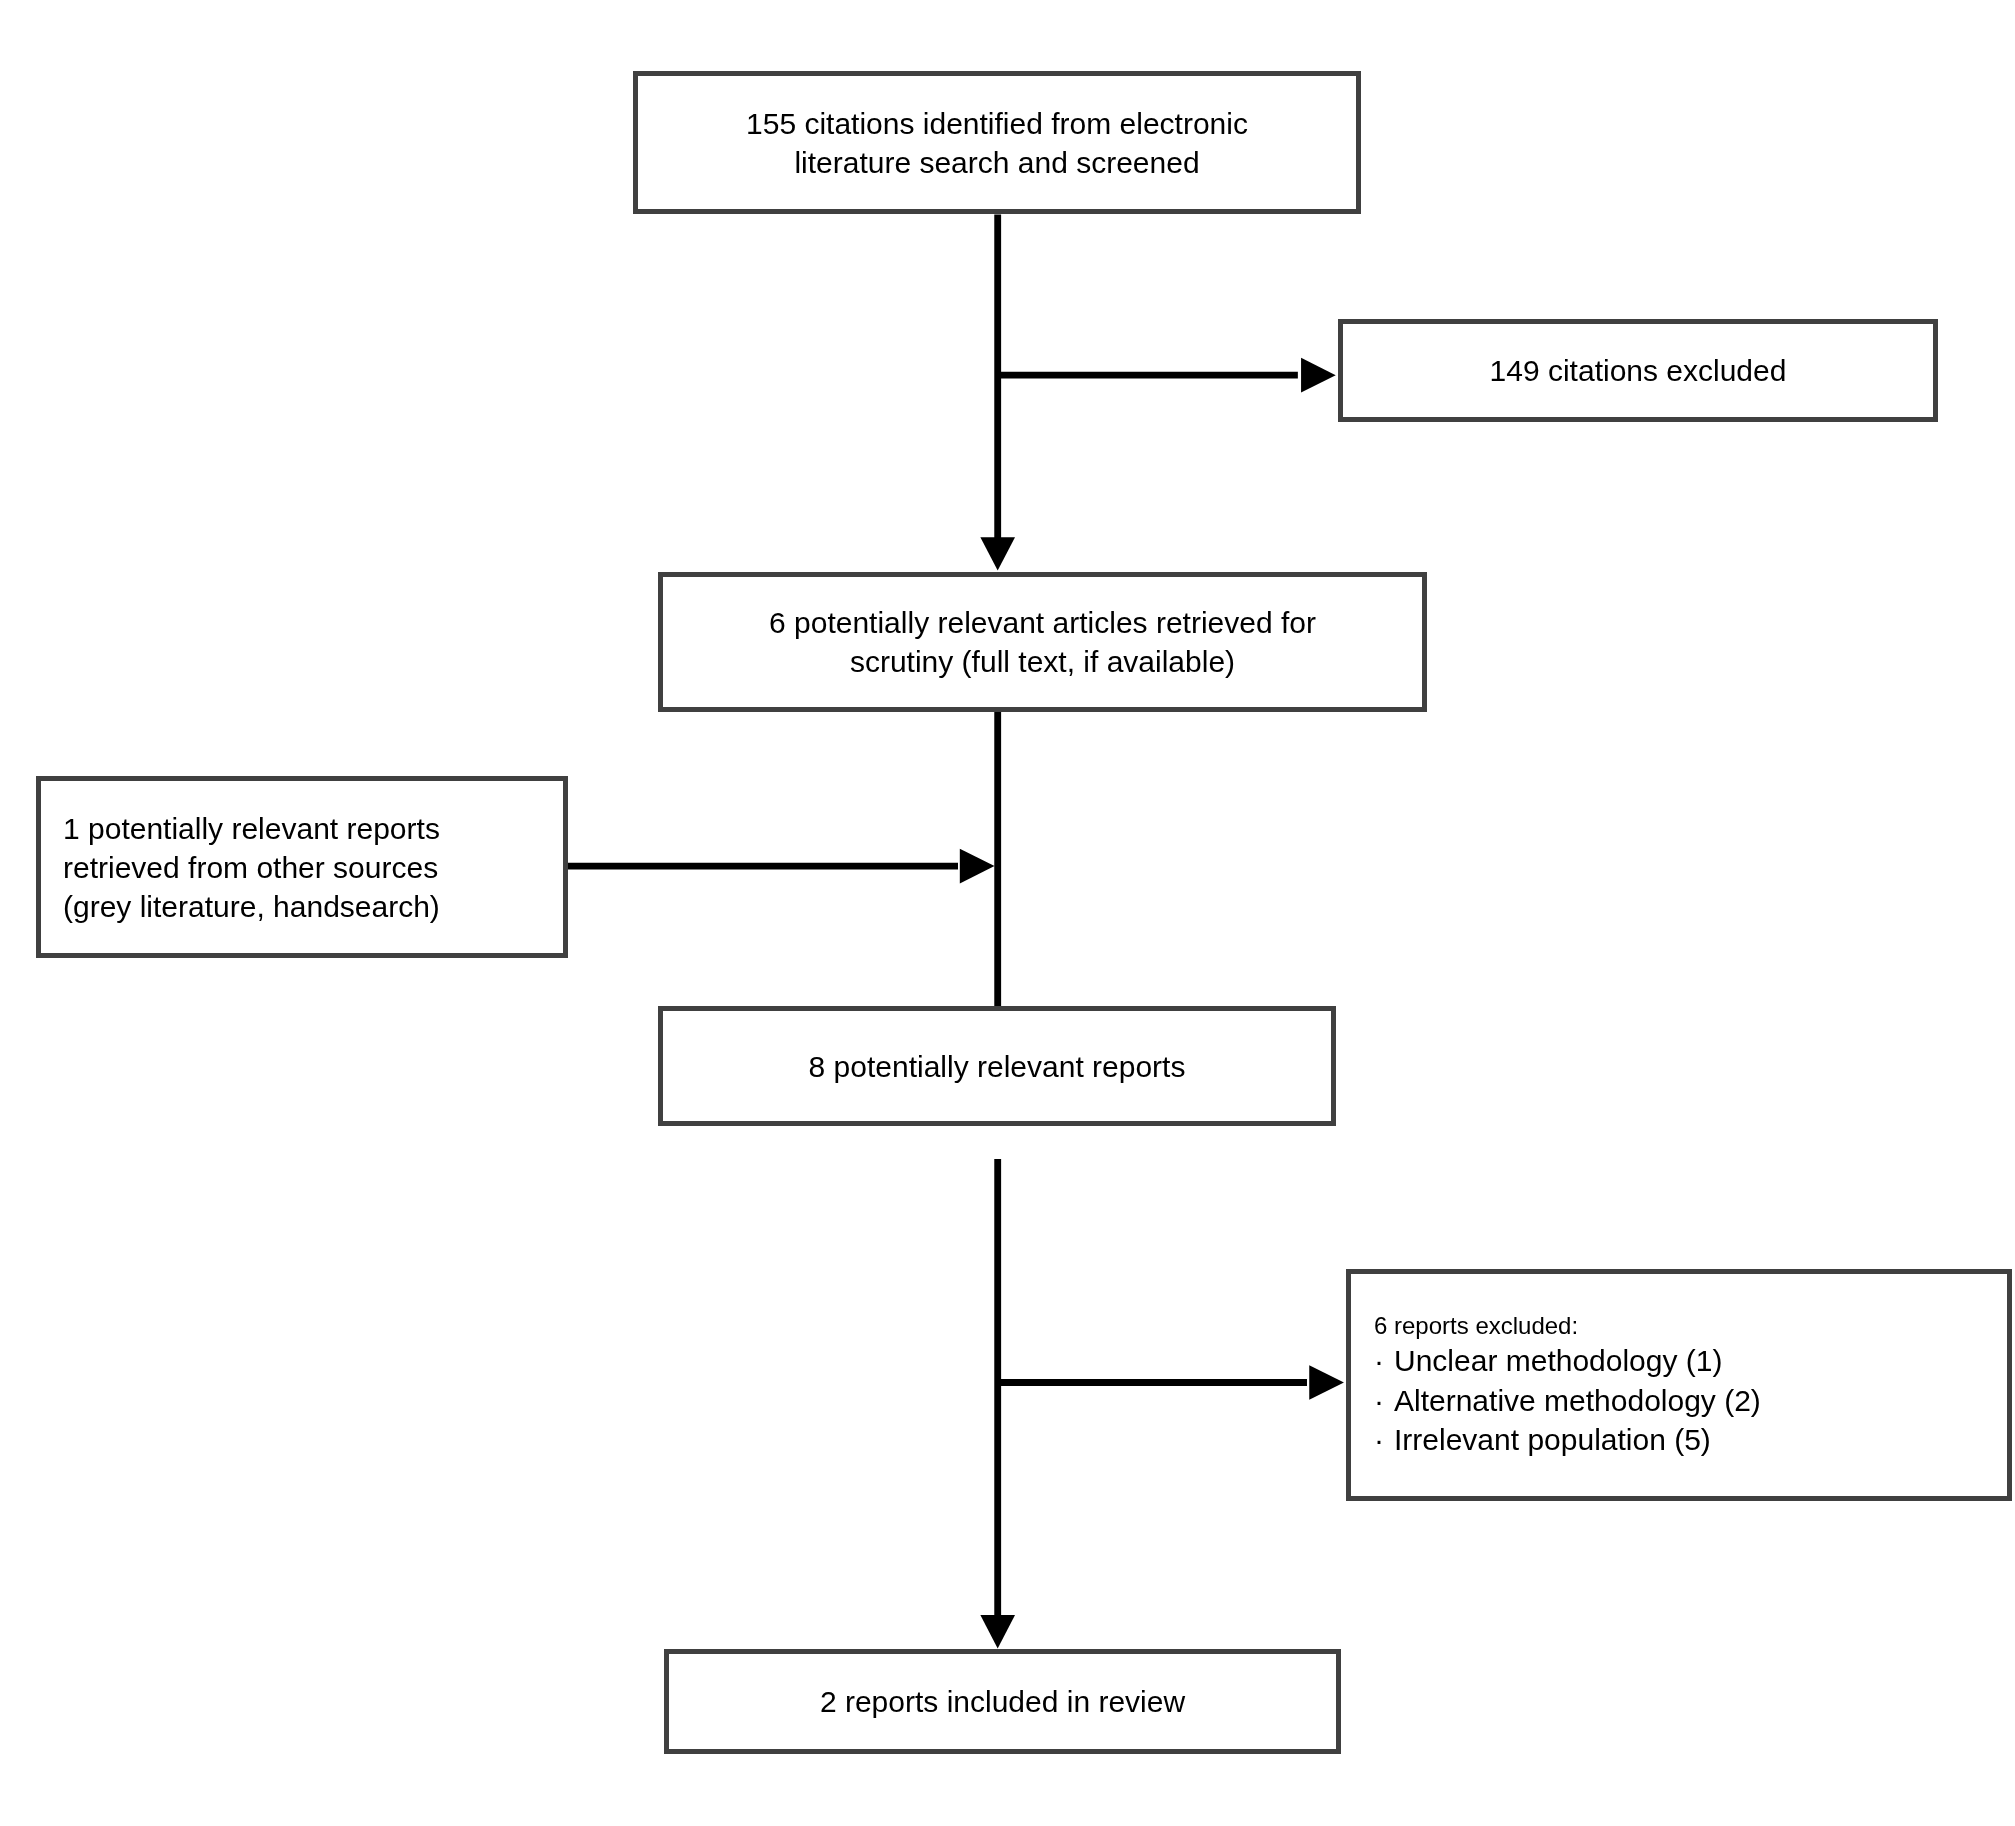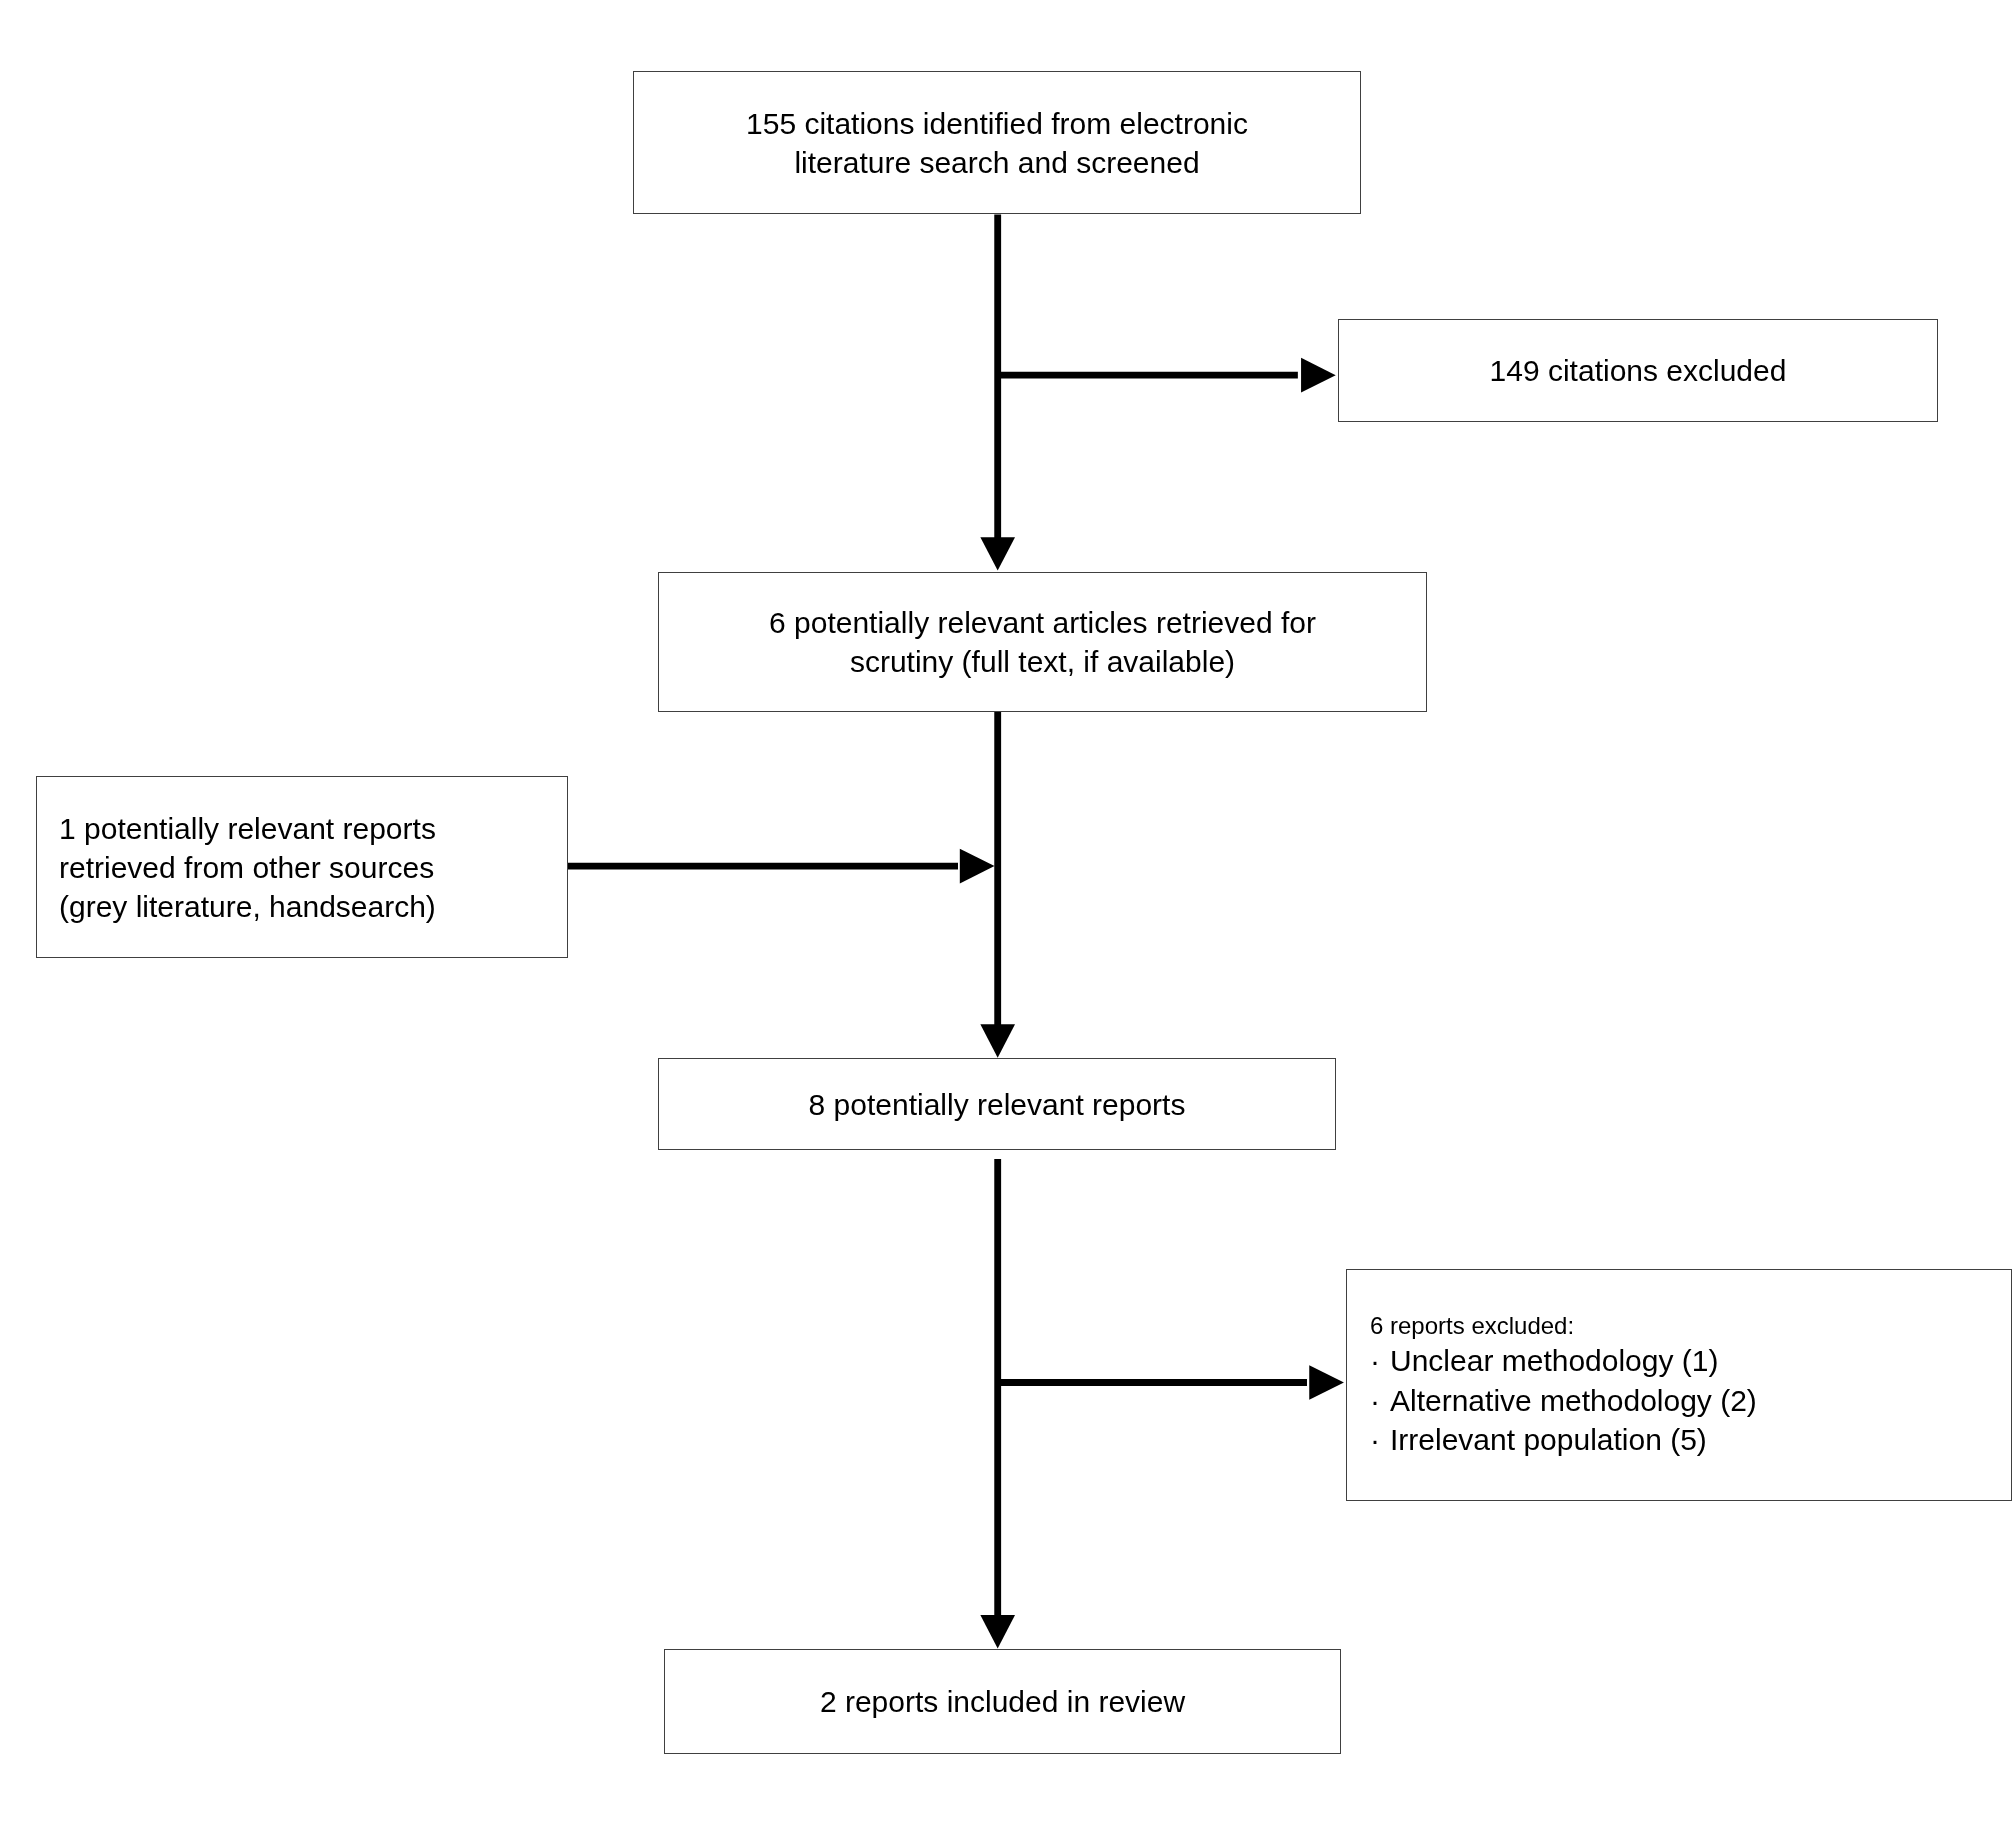--- a/index.html
+++ b/index.html
@@ -21,21 +21,21 @@
     position: absolute;
     left: 0;
     top: 0;
     width: 2015px;
     height: 1827px;
   }
   .node {
     position: absolute;
     box-sizing: border-box;
     background: #ffffff;
-    border: 1px solid #404040;
+    border: 5px solid #404040;
     display: flex;
     flex-direction: column;
     justify-content: center;
     z-index: 3;
   }
   .node-text {
     font-size: 30px;
     line-height: 1.30;
     color: #000000;
     text-align: center;
@@ -71,21 +71,21 @@
     flex: 0 0 20px;
     text-align: left;
     font-size: 30px;
     line-height: 1.32;
   }
   
   #node-identified   { left:633px; top:71px;  width:728px; height:143px; }
   #node-excluded-149 { left:1338px; top:319px;  width:600px; height:103px; }
   #node-retrieved-6  { left:658px; top:572px; width:769px; height:140px; }
   #node-other-src-2  { left:36px;   top:776px; width:532px; height:182px; }
-  #node-reports-8    { left:658px; top:1058px; width:678px; height:92px; }
+  #node-reports-8    { left:658px; top:1006px; width:678px; height:120px; }
   #node-excluded-6   { left:1346px; top:1269px; width:666px; height:232px; }
   #node-included-2   { left:664px; top:1649px; width:677px; height:105px; }
 </style>
 </head>
 <body>
 
 <div id="stage">
 
   <svg class="flow-svg" viewBox="0 0 4417 4004" aria-hidden="true">
 

